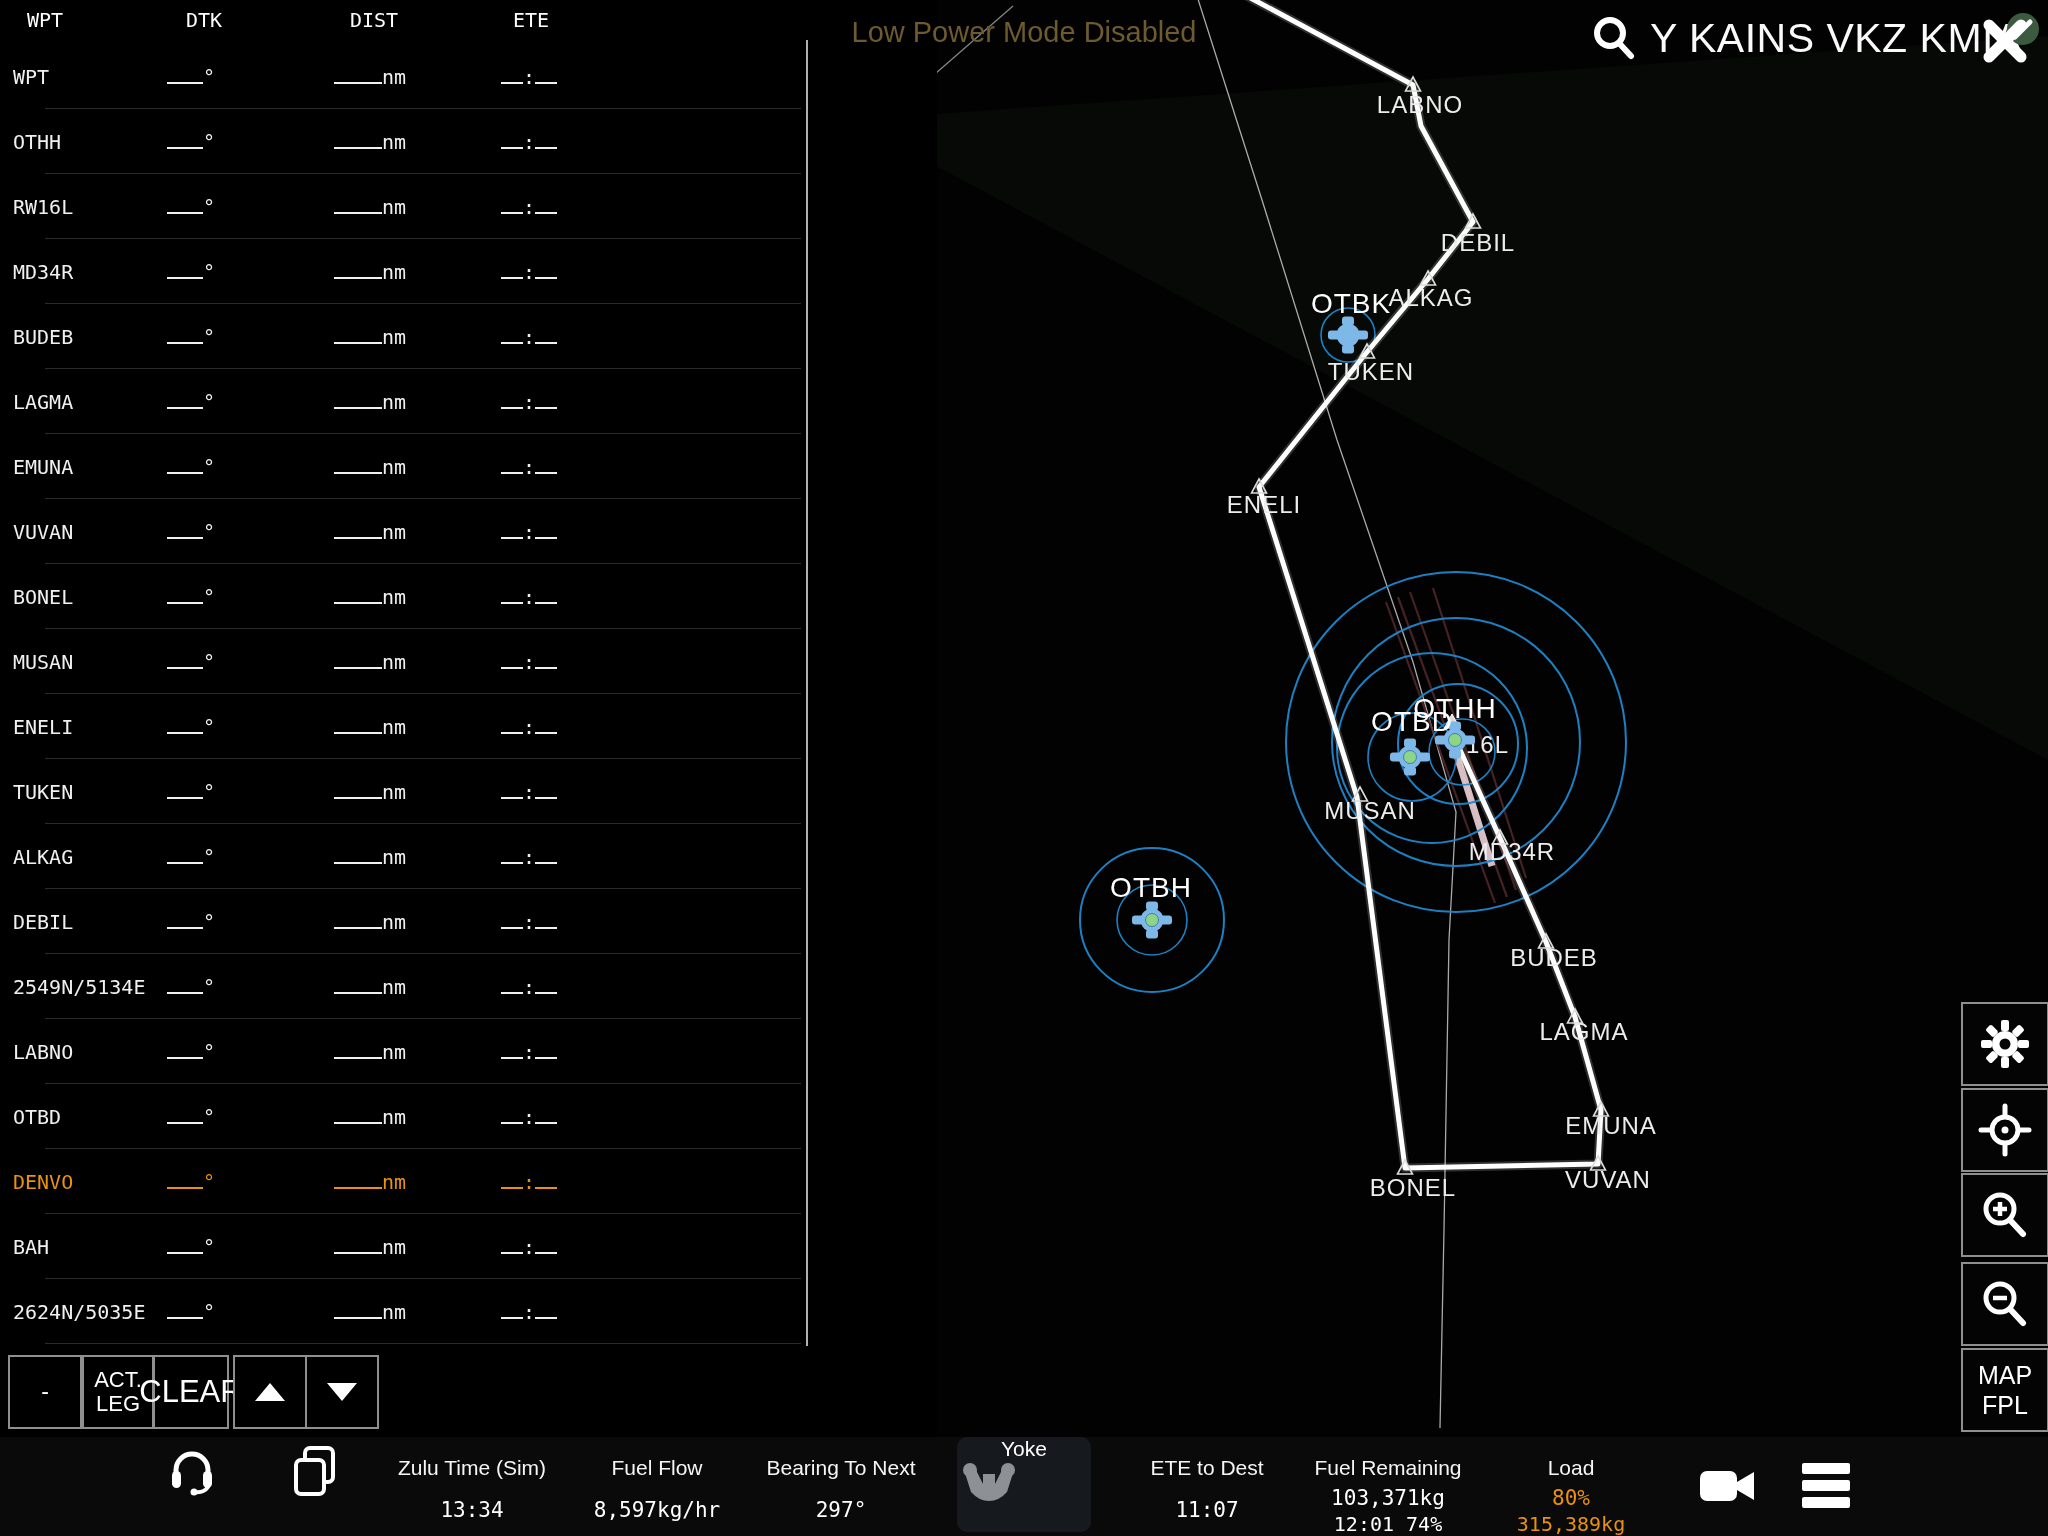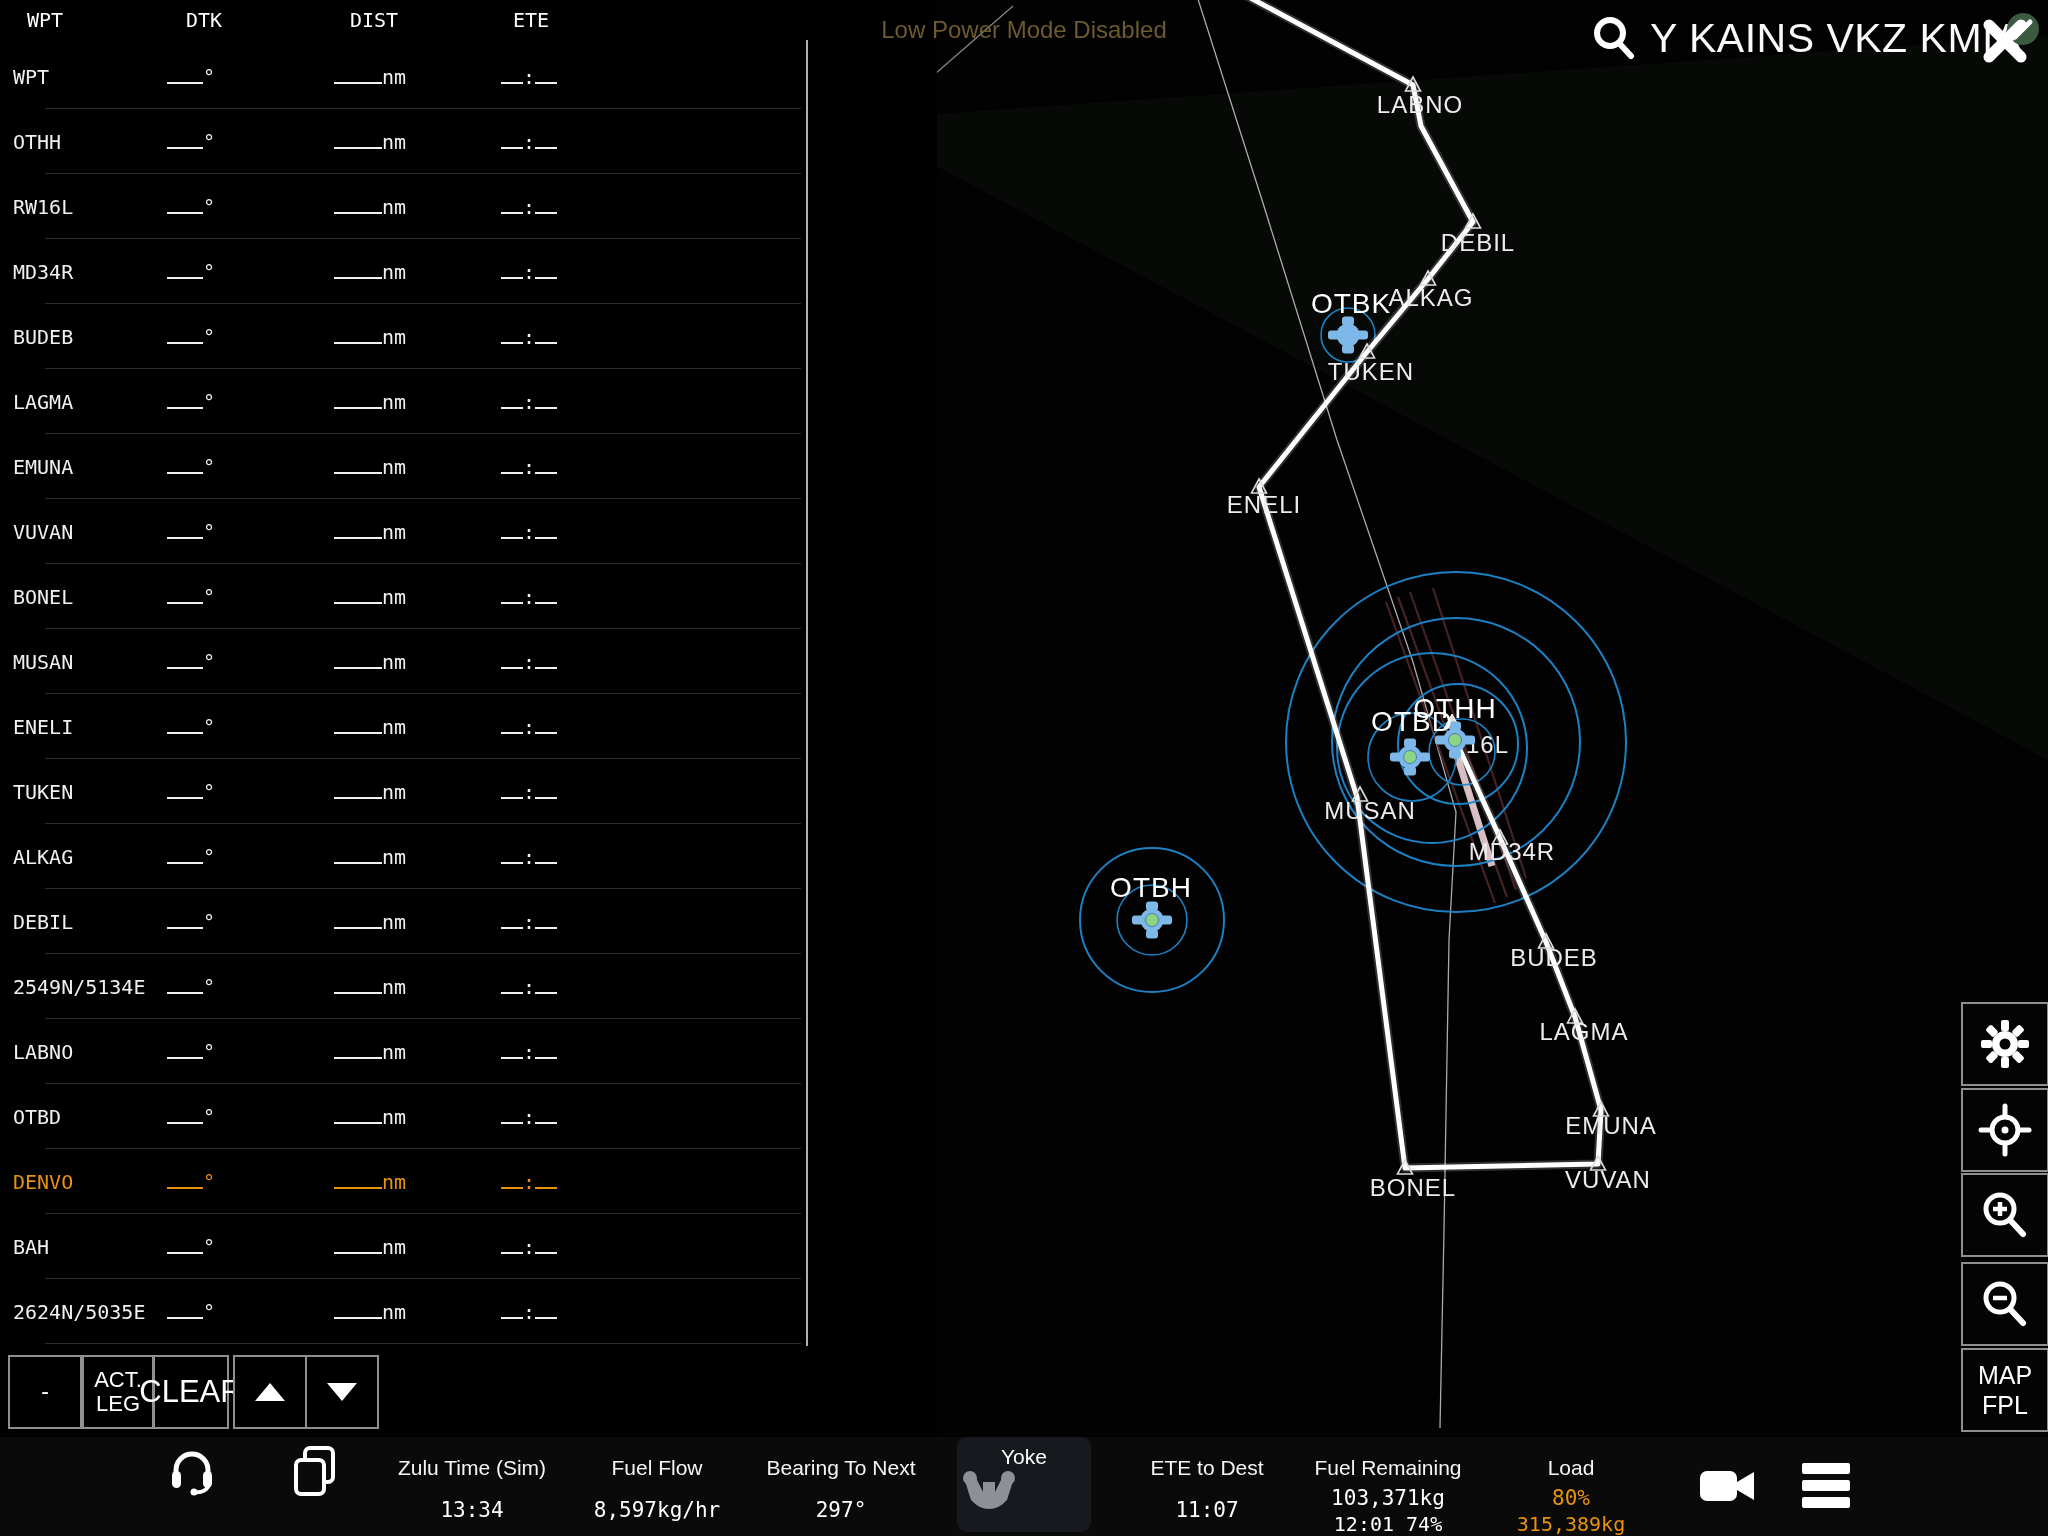--- a/index.html
+++ b/index.html
@@ -22,33 +22,33 @@
   .ete{left:498px;width:62px;text-align:center;}
   .blank{display:inline-block;border-bottom:2px solid currentColor;height:15px;vertical-align:baseline;}
   .b3{width:36px;} .b4{width:48px;} .b2{width:22px;}
   
   .pbtn{position:absolute;top:1355px;height:70px;border:2px solid #8f8f8f;background:#000;color:#fff;
         display:flex;align-items:center;justify-content:center;text-align:center;font-size:23px;line-height:1.1;z-index:3;cursor:pointer;}
   
   .sbtn{position:absolute;left:1961px;width:84px;height:80px;border:2px solid #8f8f8f;background:rgba(5,5,5,.85);
         display:flex;align-items:center;justify-content:center;z-index:4;color:#fff;text-align:center;font-size:25px;line-height:1.2;cursor:pointer;}
   
-  #low-power{position:absolute;left:1024px;top:16px;transform:translateX(-50%);font-size:24px;color:#6d5a2e;z-index:4;}
+  #low-power{position:absolute;left:1024px;top:16px;transform:translateX(-50%);font-size:29px;color:#6d5a2e;z-index:4;}
   #route-search{position:absolute;left:1588px;top:12px;z-index:4;display:flex;align-items:center;cursor:pointer;}
   #route-title{font-size:41px;font-weight:400;color:#fafafa;margin-left:10px;letter-spacing:.5px;white-space:nowrap;}
   #close-wrap{position:absolute;left:1978px;top:12px;z-index:4;cursor:pointer;}
   
   #status-bar{position:absolute;left:0;top:1437px;width:2048px;height:99px;background:#0a0a0b;z-index:5;}
   .stat{position:absolute;top:0;transform:translateX(-50%);text-align:center;cursor:pointer;}
   .stat .lab{font-size:21px;color:#f5f5f5;margin-top:19px;white-space:nowrap;}
   .stat .val{font:21px "DejaVu Sans Mono",monospace;color:#fff;margin-top:18px;white-space:nowrap;}
   .stat .val.dbl{margin-top:6px;} .stat .val2{font:20px "DejaVu Sans Mono",monospace;color:#fff;margin-top:2px;white-space:nowrap;}
   .stat.accent .val,.stat.accent .val2{color:#e8920f;}
   #yoke-tile{position:absolute;left:958px;top:0;width:134px;height:95px;background:#16191d;border-radius:10px;text-align:center;cursor:pointer;}
-  #yoke-tile .lab{font-size:21px;color:#fff;margin-top:8px;}
+  #yoke-tile .lab{font-size:21px;color:#fff;}
   .bar-icon{position:absolute;cursor:pointer;}
 </style>
 </head>
 <body>
 
 <div id="screen">
 
   <svg id="map-svg" width="2048" height="1536" viewBox="0 0 2048 1536">
       <polygon points="850,120 2048,36 2048,760" fill="#0c110c" opacity="0.45"></polygon>
       <polyline points="1013,6 827,168" fill="none" stroke="#b5b5b5" stroke-width="1.2" opacity=".75"></polyline>

